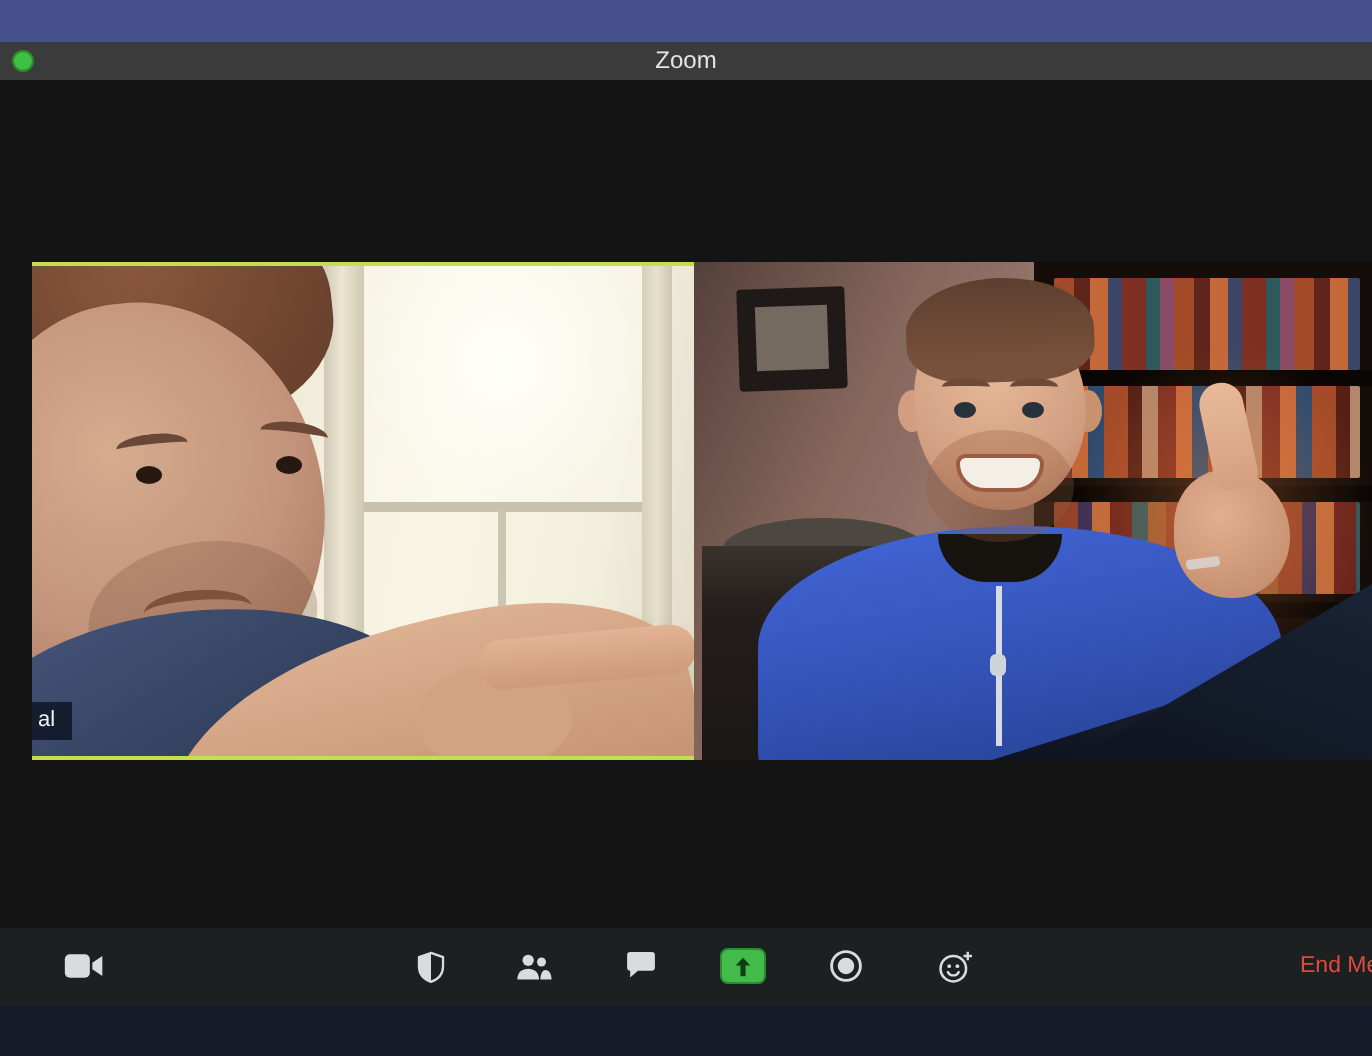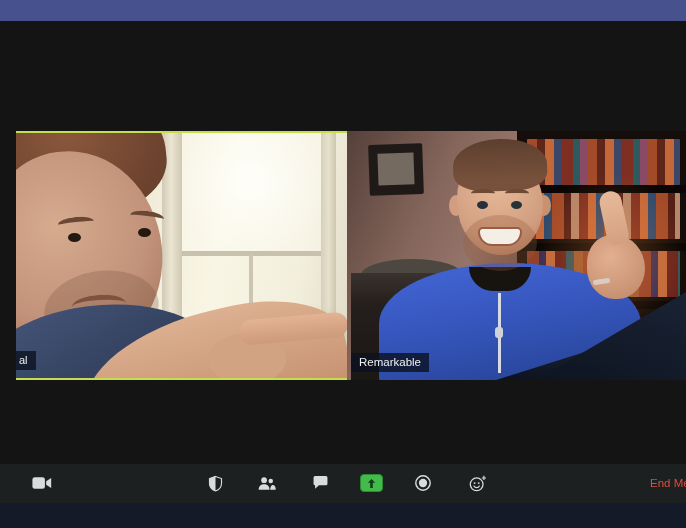--- a/index.html
+++ b/index.html
@@ -104,20 +104,24 @@
                 display:flex; align-items:center; justify-content:center; }
   #end-meeting { position:absolute; left:650px; top:0; height:39px; line-height:39px;
                  color:#df4b3c; font-size:11.5px; white-space:nowrap; cursor:pointer; }
 </style>
 </head>
 <body>
 
 <div id="screen">
   <div id="zoom-window">
 
+    <div id="titlebar">
+      <div id="traffic-green"></div>
+      <span class="title">Zoom</span>
+    </div>
 
     <div id="feed-left" class="feed">
       <div class="scene">
         <div class="abs" id="lf-bg"></div>
         <div class="abs" id="lf-frame1"></div>
         <div class="abs" id="lf-glow"></div>
         <div class="abs" id="lf-frame2"></div>
         <div class="abs" id="lf-bar-h"></div>
         <div class="abs" id="lf-bar-v"></div>
         <div class="abs" id="lf-foliage"></div>
@@ -168,21 +172,20 @@
         <div class="abs" id="rf-eye-l"></div>
         <div class="abs" id="rf-eye-r"></div>
         <div class="abs" id="rf-stubble"></div>
         <div class="abs" id="rf-smile"></div>
         <div class="abs" id="rf-fist"></div>
         <div class="abs" id="rf-thumb"></div>
         <div class="abs" id="rf-ring"></div>
         <div class="abs" id="rf-fg2"></div>
         <div class="abs" id="rf-fg"></div>
       </div>
-      <div class="name-tag">Remarkable</div>
     </div>
 
     <div id="toolbar">
       <div class="tb-btn" id="btn-video">
         <svg viewBox="0 0 24 16" width="20" height="14">
           <rect x="0.5" y="1" width="15" height="14" rx="3" fill="#d9dcdc"></rect>
           <path d="M17 6 L23 2 V14 L17 10 Z" fill="#d9dcdc"></path>
         </svg>
       </div>
       <div class="tb-btn" id="btn-security">

